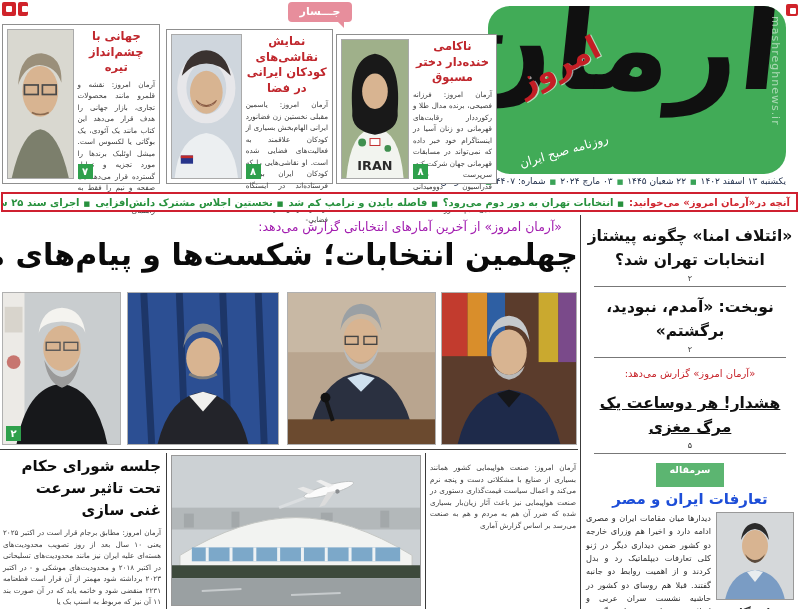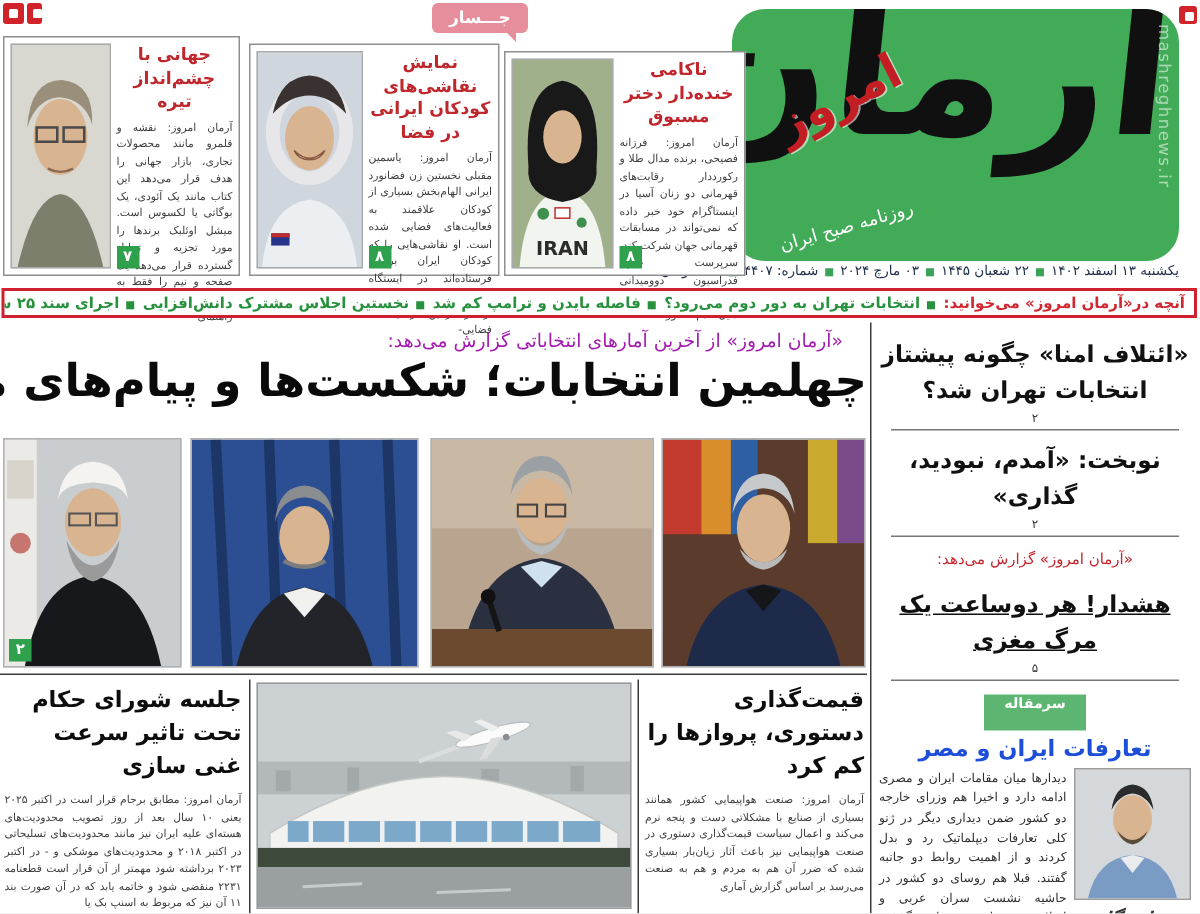--- a/index.html
+++ b/index.html
@@ -318,31 +318,30 @@
         <ellipse cx="0" cy="0" rx="26" ry="4.6" fill="#fbfbfb" stroke="#b9bcbe" stroke-width=".8"></ellipse>
         <path d="M-20,-1 L-30,-10 L-24,-10 L-14,-3 Z" fill="#e8e8e8"></path>
         <path d="M-2,2 L-14,14 L-8,14 L6,3 Z" fill="#dcdcdc"></path>
         <path d="M0,-2 L-10,-12 L-5,-12 L6,-3 Z" fill="#eeeeee"></path>
         <circle cx="8" cy="4" r="2.2" fill="#8a8d90"></circle>
       </g>
     </svg>
   </div>
 
   <div class="abs b-article ba-right">
-    <div class="ba-title">قیمت‌گذاری دستوری، پروازها را کم کرد</div>
     <div class="ba-body">آرمان امروز: صنعت هواپیمایی کشور همانند بسیاری از صنایع با مشکلاتی دست و پنجه نرم می‌کند و اعمال سیاست قیمت‌گذاری دستوری در صنعت هواپیمایی نیز باعث آثار زیان‌بار بسیاری شده که ضرر آن هم به مردم و هم به صنعت می‌رسد بر اساس گزارش آماری</div>
   </div>
 
   <div class="abs right-col">
     <div class="rc-head">«ائتلاف امنا» چگونه پیشتاز انتخابات تهران شد؟</div>
     <div class="sep">
         <span>۲</span>
       </div>
 
-    <div class="rc-head">نوبخت: «آمدم، نبودید، گذاری»</div>
+    <div class="rc-head">نوبخت: «آمدم، نبودید، برگشتم»</div>
     <div class="sep">
         <span>۲</span>
       </div>
 
     <div class="rc-kicker">«آرمان امروز» گزارش می‌دهد:</div>
     <div class="rc-head" style="margin-top:12px;text-decoration:underline;">هشدار! هر دوساعت یک مرگ مغزی</div>
     <div class="sep">
         <span>۵</span>
       </div>
 

